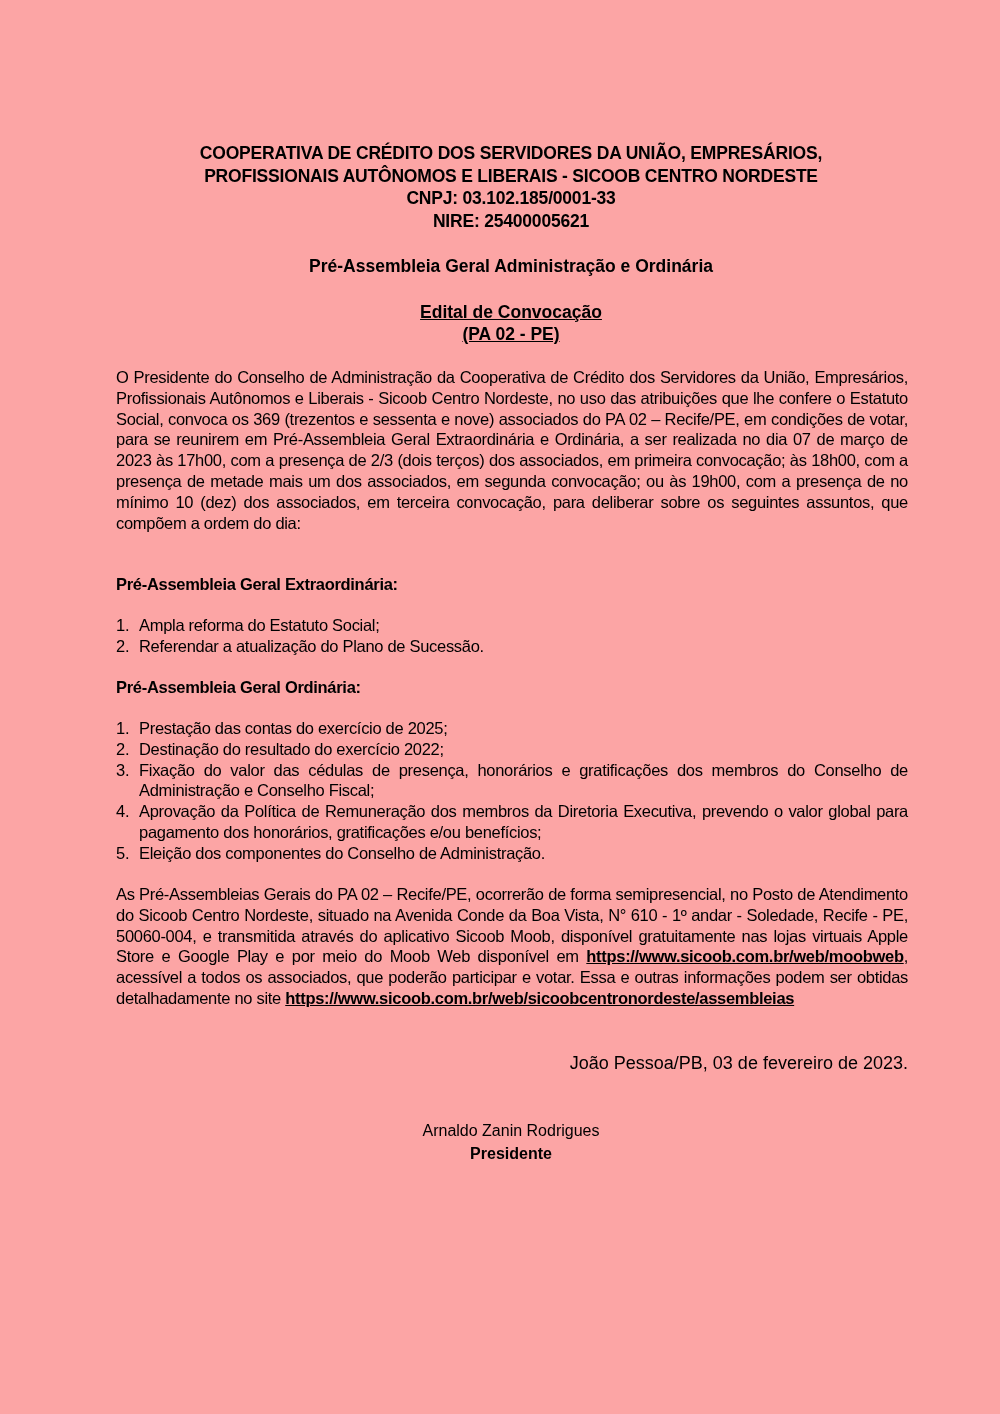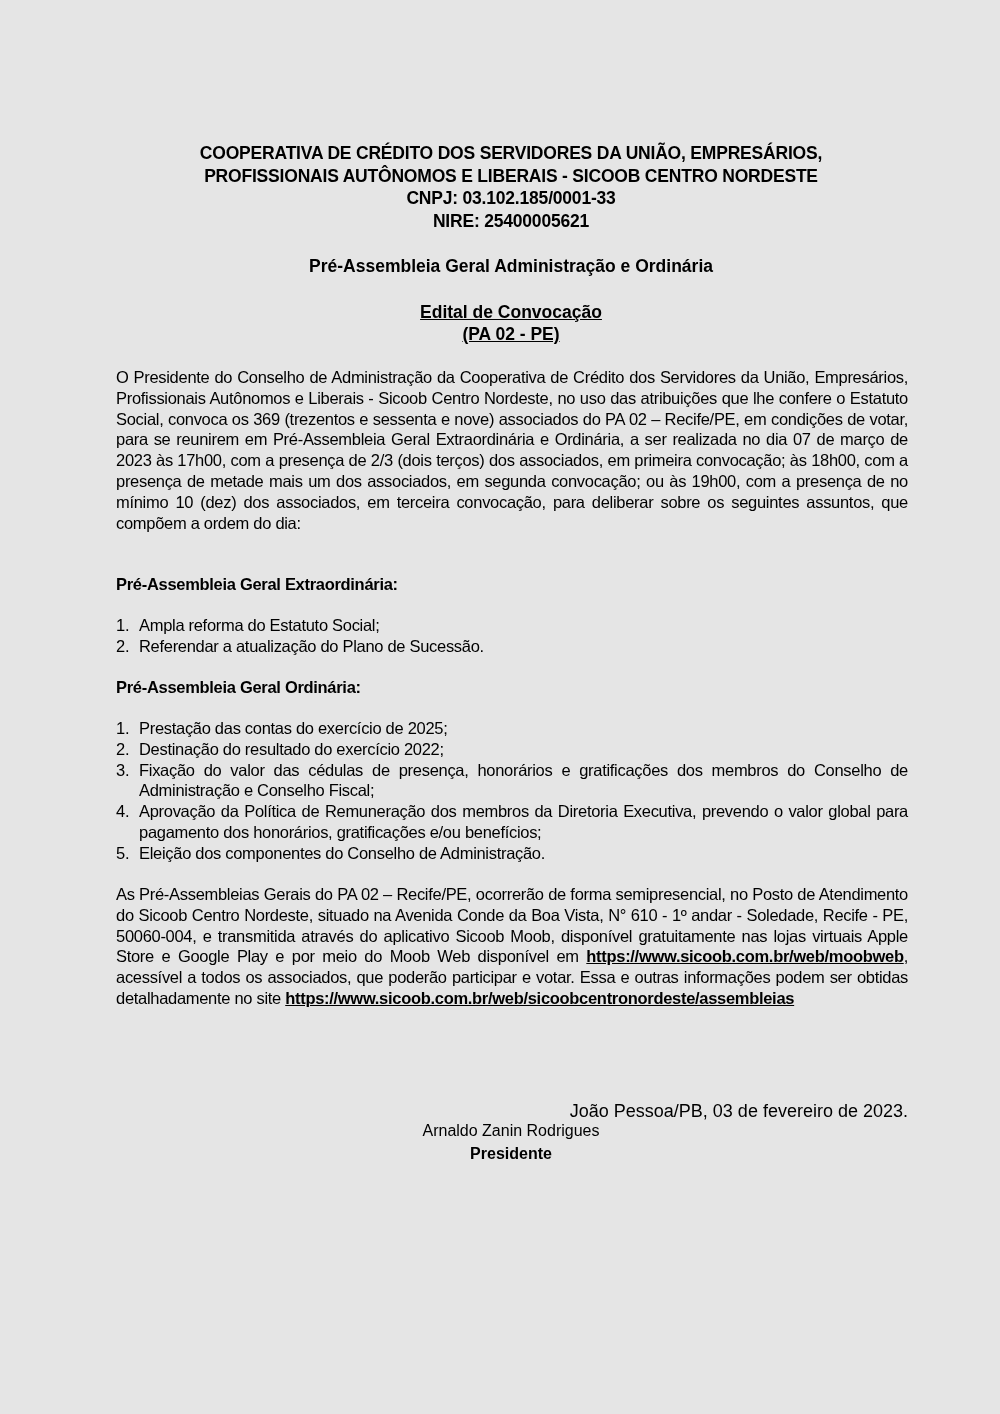--- a/index.html
+++ b/index.html
@@ -1,17 +1,17 @@
 <!DOCTYPE html>
 <html><head>
   <meta charset="utf-8">
   <style>
     html, body { margin: 0; padding: 0; background: #ffffff; }
     body { width: 1000px; height: 1414px; position: relative; overflow: hidden; color: #000; }
-    .page { position: absolute; left: 0; top: 0; width: 1000px; height: 1414px; background: #e5e5e5; }
+    .page { position: absolute; left: 0; top: 0; width: 1000px; height: 1414px; background: #fca5a5; }
     .header { position: absolute; left: 100px; top: 142px; width: 822px; text-align: center;
       font-family: "Liberation Sans", sans-serif; font-weight: bold; font-size: 17.5px; line-height: 22.5px; letter-spacing: -0.2px; }
     .header div { white-space: nowrap; }
     .subtitle { position: absolute; left: 100px; top: 255px; width: 822px; text-align: center;
       font-family: "Liberation Sans", sans-serif; font-weight: bold; font-size: 17.5px; line-height: 22px; }
     .edital { position: absolute; left: 100px; top: 301px; width: 822px; text-align: center;
       font-family: "Liberation Sans", sans-serif; font-weight: bold; font-size: 17.5px; line-height: 22px; text-decoration: underline; }
     .body-text { font-family: "Liberation Sans", sans-serif; font-size: 16.5px; line-height: 20.8px; letter-spacing: -0.3px; }
     .para { position: absolute; left: 116px; width: 792px; text-align: justify; }
     .p1 { top: 367px; }
@@ -20,21 +20,21 @@
     .s1 { top: 574px; }
     .s2 { top: 677px; }
     ol.items { position: absolute; left: 116px; width: 792px; margin: 0; padding: 0; list-style: none; }
     ol.items li { position: relative; padding-left: 23px; text-align: justify; }
     ol.items li .num { position: absolute; left: 0; top: 0; }
     .l1 { top: 615px; }
     .l2 { top: 718px; }
     .p2 { top: 884px; }
     .link { text-decoration: underline; color: #000; font-weight: bold; }
     .date { position: absolute; left: 400px; width: 508px; top: 1052px; text-align: right;
-      font-family: "Liberation Sans", sans-serif; font-size: 18px; line-height: 22px; margin-top: 48px; }
+      font-family: "Liberation Sans", sans-serif; font-size: 18px; line-height: 22px; }
     .sign { position: absolute; left: 360px; width: 302px; top: 1119px; text-align: center;
       font-family: "Liberation Sans", sans-serif; font-size: 16px; line-height: 23px; }
     .sign .role { font-weight: bold; }
   </style>
 </head>
 <body>
 
 <div class="page">
 
   <div class="header">

